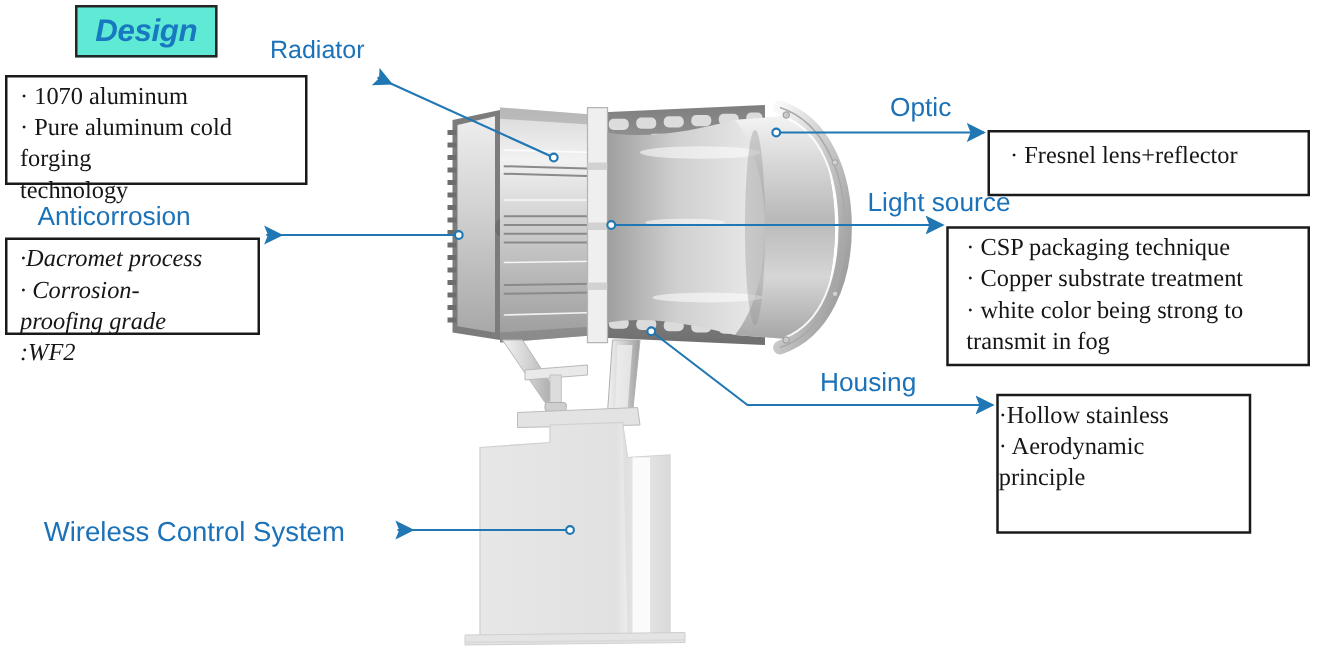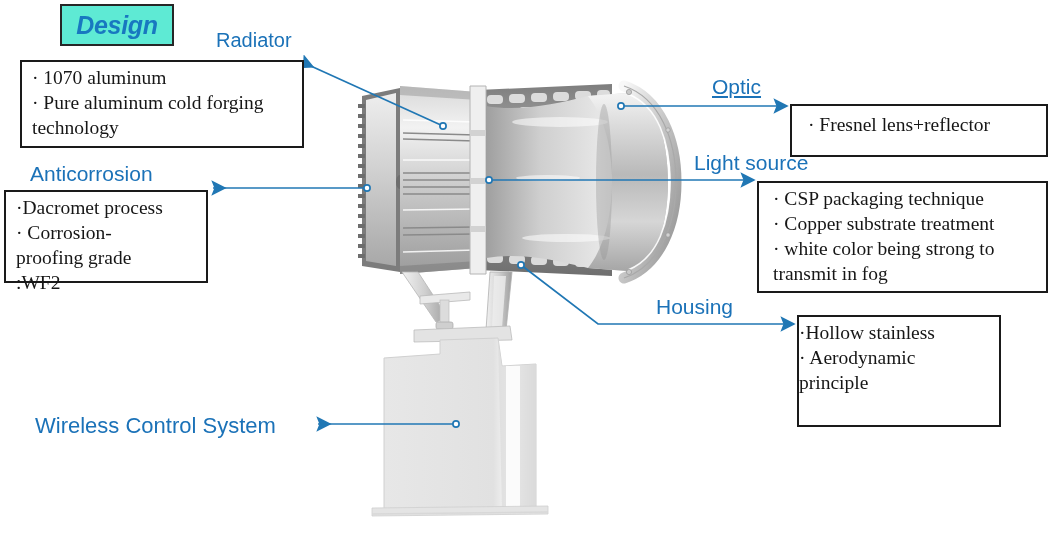--- a/index.html
+++ b/index.html
@@ -313,35 +313,35 @@
   </svg>
 
   <div class="title-box">
     <span class="title-text">Design</span>
   </div>
 
   <div class="label" style="left:216px; top:30px;">Radiator</div>
 
   <div class="label big" style="left:30px; top:163px;">Anticorrosion</div>
 
-  <div class="label big" style="left:712px; top:76px;text-decoration:underline;">Optic</div>
+  <div class="label big" style="left:712px; top:76px;">Optic</div>
 
   <div class="label big" style="left:694px; top:152px;">Light source</div>
 
   <div class="label big" style="left:656px; top:296px;">Housing</div>
 
   <div class="label" style="left:35px; top:415px; font-size:22px;">Wireless Control System</div>
 
-  <div class="factbox" style="left:20px; top:60px; width:284px; height:88px;">
+  <div class="factbox" style="left:4px; top:60px; width:242px; height:88px;">
     <span class="ln">· 1070 aluminum</span>
     <span class="ln">· Pure aluminum cold forging</span>
     <span class="ln">technology</span>
   </div>
 
-  <div class="factbox" style="left:4px; top:190px; width:204px; height:93px;">
+  <div class="factbox" style="left:4px; top:190px; width:204px; height:78px;font-style:italic;">
     <span class="ln">·Dacromet process</span>
     <span class="ln">· Corrosion-</span>
     <span class="ln">proofing grade</span>
     <span class="ln">:WF2</span>
   </div>
 
   <div class="factbox" style="left:790px; top:88px; width:258px; height:53px; padding-left:16px; padding-top:7px;margin-top:16px;">
     <span class="ln">· Fresnel lens+reflector</span>
   </div>
 

